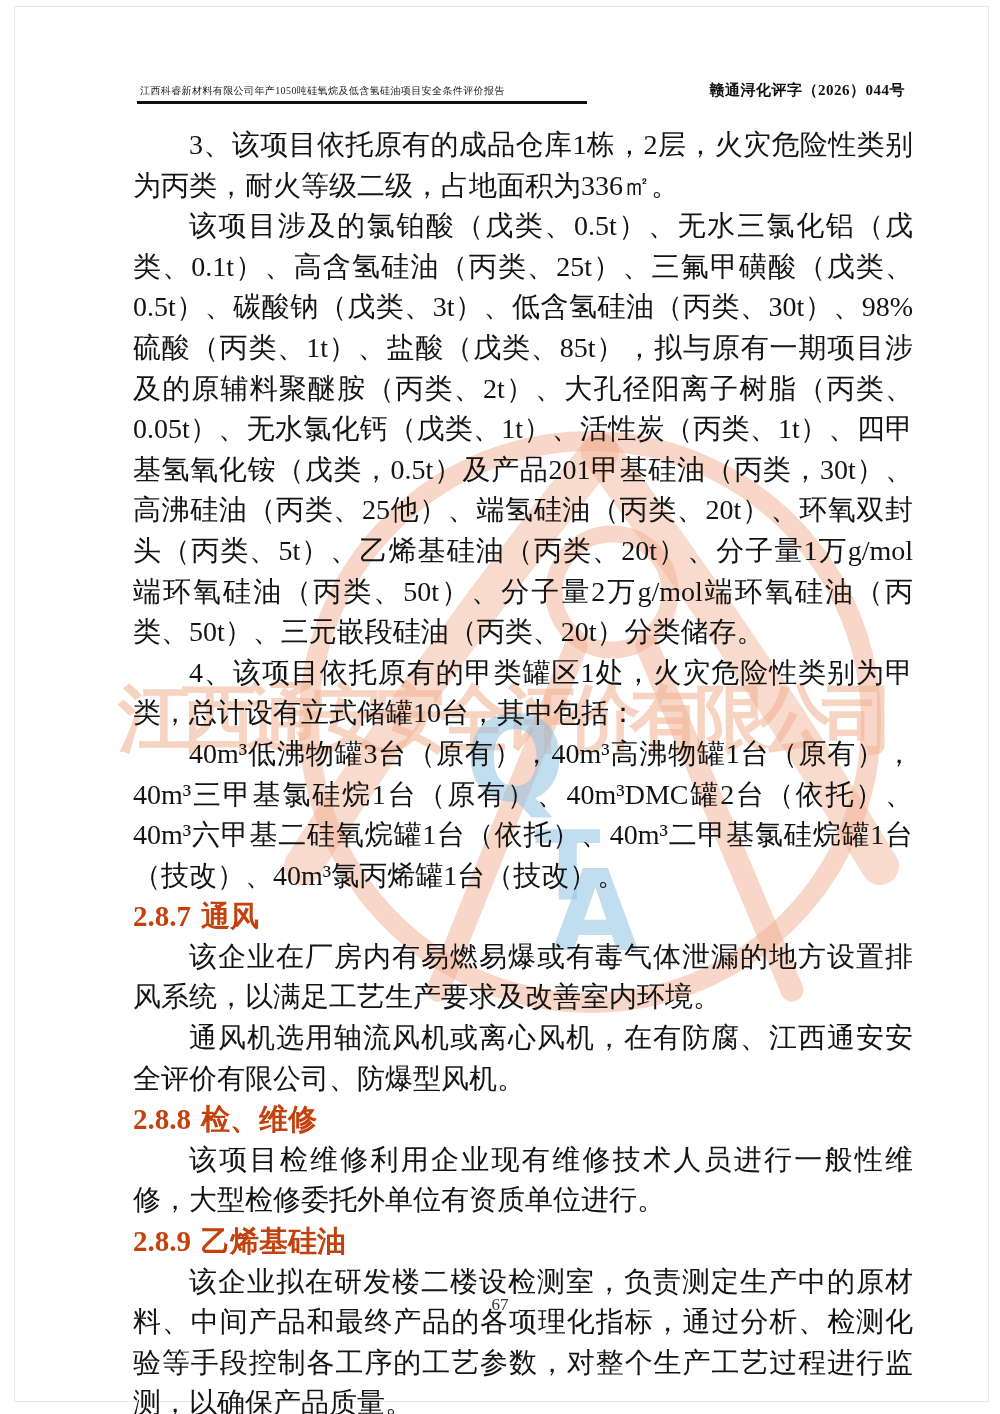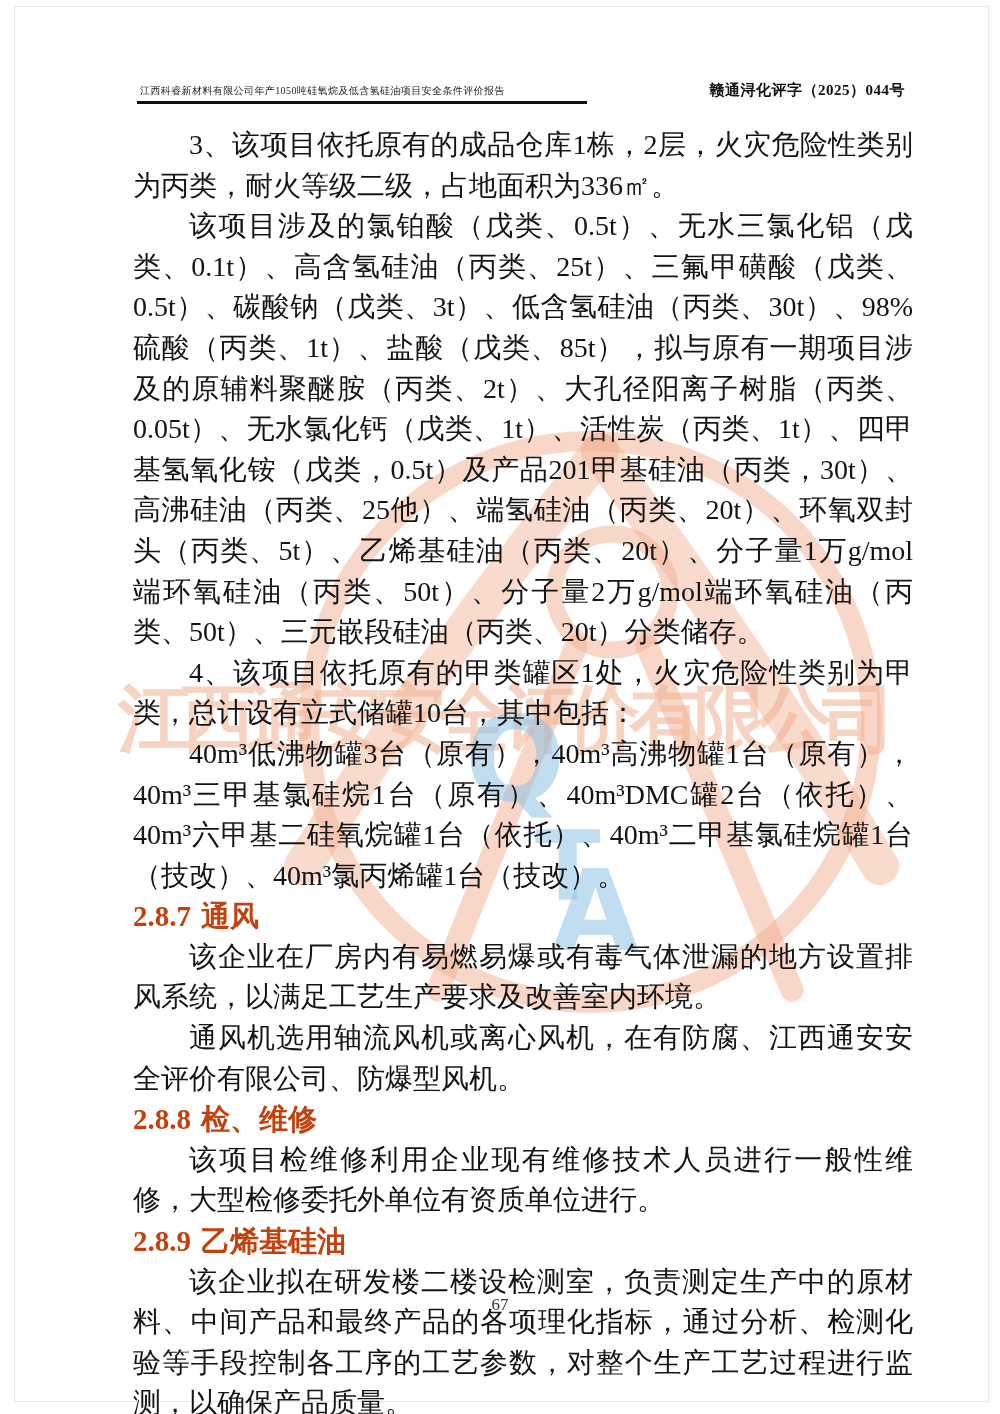--- a/index.html
+++ b/index.html
@@ -74,21 +74,21 @@
     <text x="502" y="744" text-anchor="middle" font-size="74" letter-spacing="-10" font-family="Liberation Serif, DejaVu Serif, serif" font-weight="bold" opacity="0.55" fill="#F2B091">江西通安安全评价有限公司</text>
     <g font-family="DejaVu Sans, Liberation Sans, sans-serif" font-weight="bold">
       <text x="465" y="800" font-size="118" opacity="0.55" fill="#8FC2E4">Q</text>
       <text x="535" y="900" font-size="96" opacity="0.55" fill="#8FC2E4">T</text>
       <text x="552" y="950" font-size="112" opacity="0.55" fill="#8FC2E4">A</text>
     </g>
   </svg>
 
   <div class="hdr-left">江西科睿新材料有限公司年产1050吨硅氧烷及低含氢硅油项目安全条件评价报告</div>
   <div class="hdr-rule"></div>
-  <div class="hdr-right">赣通浔化评字（2025）044号</div>
+  <div class="hdr-right">赣通浔化评字（2026）044号</div>
 
   <div class="content">
     <p>3、该项目依托原有的成品仓库1栋，2层，火灾危险性类别为丙类，耐火等级二级，占地面积为336㎡。</p>
     <p>该项目涉及的氯铂酸（戊类、0.5t）、无水三氯化铝（戊类、0.1t）、高含氢硅油（丙类、25t）、三氟甲磺酸（戊类、0.5t）、碳酸钠（戊类、3t）、低含氢硅油（丙类、30t）、98%硫酸（丙类、1t）、盐酸（戊类、85t），拟与原有一期项目涉及的原辅料聚醚胺（丙类、2t）、大孔径阳离子树脂（丙类、0.05t）、无水氯化钙（戊类、1t）、活性炭（丙类、1t）、四甲基氢氧化铵（戊类，0.5t）及产品201甲基硅油（丙类，30t）、高沸硅油（丙类、25他）、端氢硅油（丙类、20t）、环氧双封头（丙类、5t）、乙烯基硅油（丙类、20t）、分子量1万g/mol端环氧硅油（丙类、50t）、分子量2万g/mol端环氧硅油（丙类、50t）、三元嵌段硅油（丙类、20t）分类储存。</p>
     <p>4、该项目依托原有的甲类罐区1处，火灾危险性类别为甲类，总计设有立式储罐10台，其中包括：</p>
     <p>40m³低沸物罐3台（原有），40m³高沸物罐1台（原有），40m³三甲基氯硅烷1台（原有）、40m³DMC罐2台（依托）、40m³六甲基二硅氧烷罐1台（依托）、40m³二甲基氯硅烷罐1台（技改）、40m³氯丙烯罐1台（技改）。</p>
 
     <div class="heading">
       <span class="h-num">2.8.7</span><span>通风</span>
     </div>

